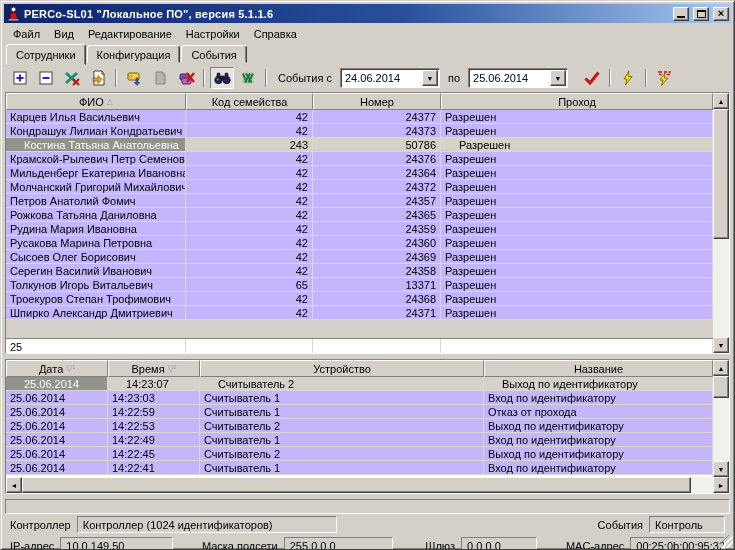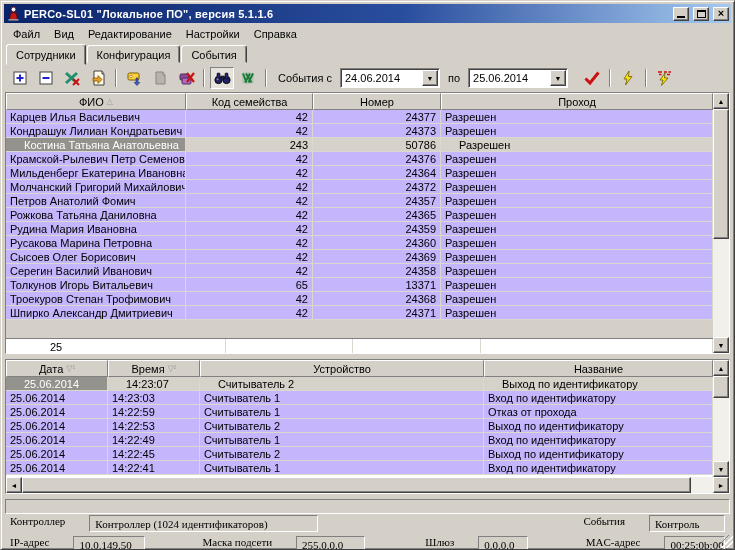--- a/index.html
+++ b/index.html
@@ -121,21 +121,21 @@
   .hscroll .sbtn { flex:0 0 16px; }
   .hscroll .sthumb { flex:1 1 auto; }
   .hscroll .strack { flex:0 0 22px; }
 
   
   .statusgap { flex:0 0 5px; }
   .statusempty {
     flex:0 0 15px; margin:0 1px;
     border:1px solid; border-color:#808080 #fff #fff #808080; background:#d4d0c8;
   }
-  .ctrlrow, .netrow { flex:0 0 21px; display:flex; gap:24px; padding:1px 6px;font-family:Liberation Serif, serif; }
+  .ctrlrow, .netrow { flex:0 0 21px; display:flex; align-items:center; gap:6px; padding:1px 6px; }
   .fld {
     height:17px; display:flex; align-items:center; padding:0 5px; background:#d4d0c8;
     border:1px solid; border-color:#808080 #fff #fff #808080; white-space:nowrap; overflow:hidden;
   }
   .lbl { white-space:nowrap; }
   .grip {
     position:absolute; right:1px; bottom:1px; width:13px; height:13px;
     background:
       linear-gradient(135deg, transparent 0 52%, #fff 52% 58%, transparent 58%),
       linear-gradient(135deg, transparent 0 32%, #808080 32% 38%, transparent 38% 52%, #808080 52% 58%, transparent 58% 72%, #fff 72% 78%, transparent 78%);
@@ -383,21 +383,21 @@
           </div>
           <div class="grow">
             <div class="gcell c0">Шпирко Александр Дмитриевич</div>
             <div class="gcell c1">42</div>
             <div class="gcell c2">24371</div>
             <div class="gcell c3">Разрешен</div>
           </div>
         </div>
       <div class="gfiller"></div>
       <div class="grid-footer">
-          <div class="gcell c0" style="text-align: left; margin-left: 40px;">25</div>
+          <div class="gcell c0" style="text-align: left;">25</div>
           <div class="gcell c1" style="text-align: left;"></div>
           <div class="gcell c2" style="text-align: left;"></div>
           <div class="gcell c3" style="text-align: left;"></div>
         </div>
     </div>
     <div class="vscroll">
       <span class="sbtn">▲</span>
       <span class="sthumb" style="height:130px"></span>
       <span class="strack"></span>
       <span class="sbtn">▼</span>

